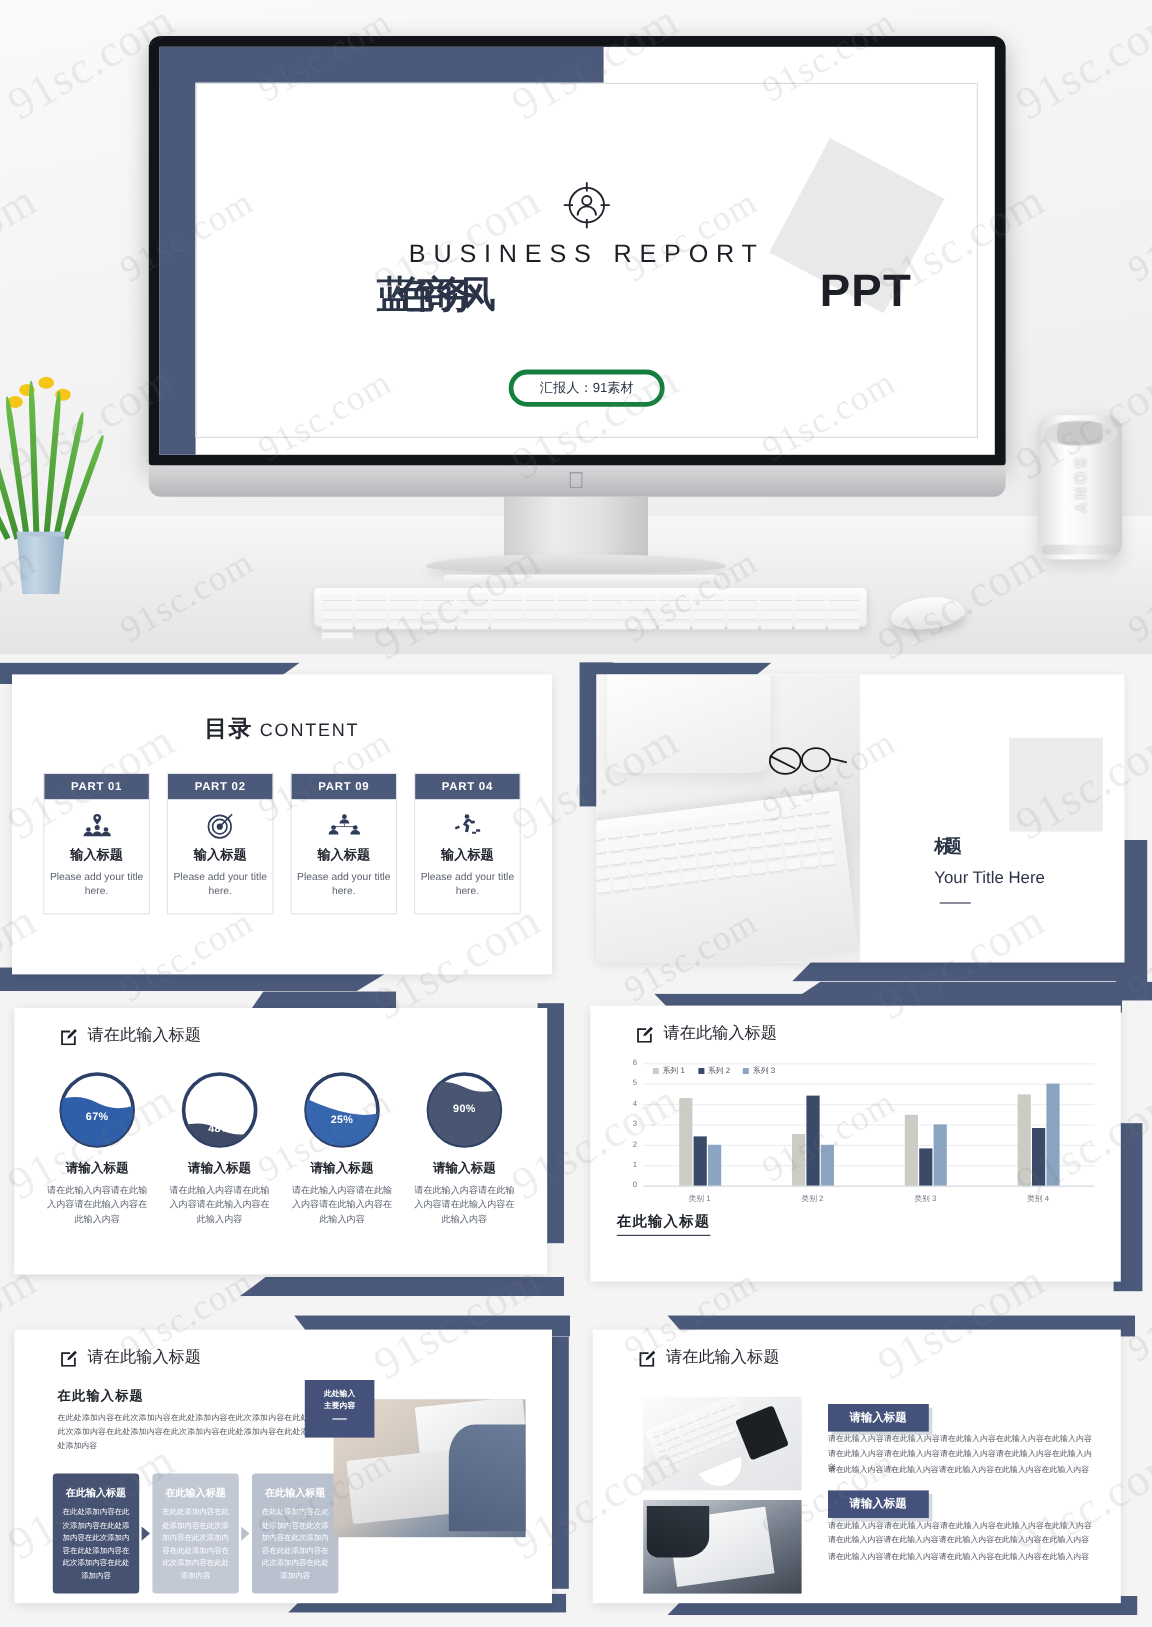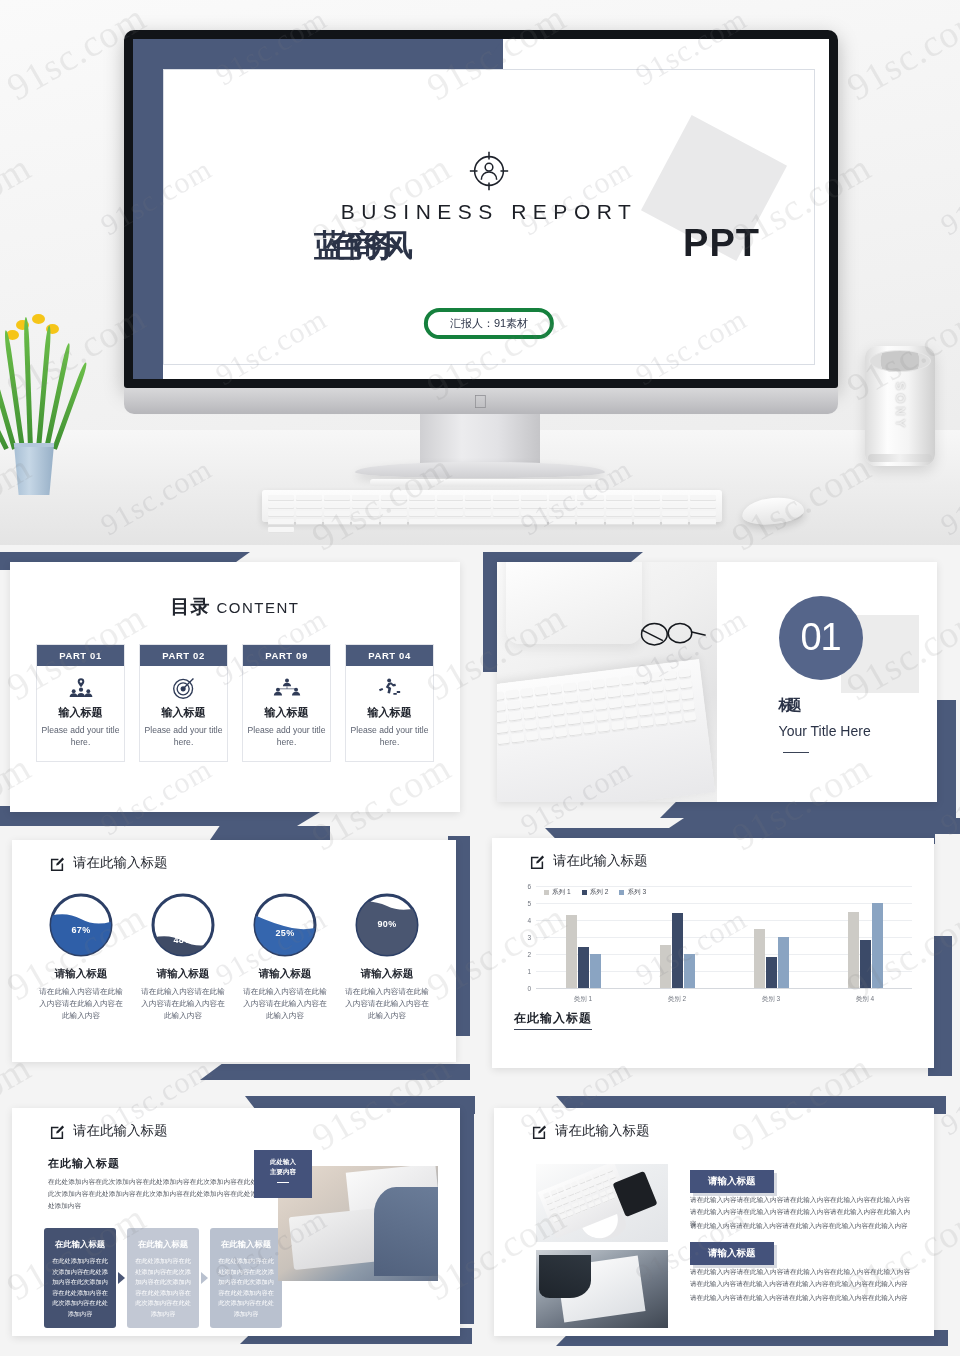--- a/index.html
+++ b/index.html
@@ -661,23 +661,20 @@
           <i></i>
           <i></i>
           <i></i>
           <i></i>
           <i></i>
           <i></i>
       </div>
     </div>
     <div class="sec-right">
       <div class="sec-sq"></div>
-      <div class="sec-circle">
-        <span>01</span>
-      </div>
       <div class="sec-cn">标题</div>
       <div class="sec-en">Your Title Here</div>
       <div class="sec-rule"></div>
     </div>
   </div>
 
   <div class="navy-deco" style="left:448px;top:836px;width:22px;height:200px;"></div>
   <div class="navy-deco" style="left:200px;top:1064px;width:270px;height:16px;clip-path:polygon(8% 0,100% 0,100% 100%,0 100%);"></div>
   <div class="slide" style="left:12px;top:840px;width:444px;height:222px;">
     <div class="slide-head">

